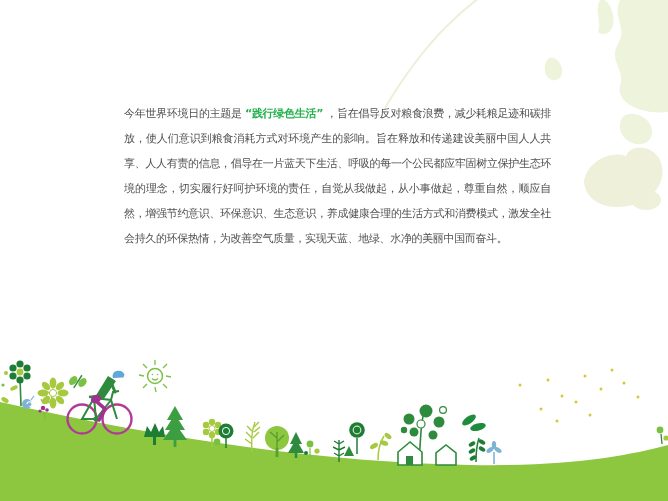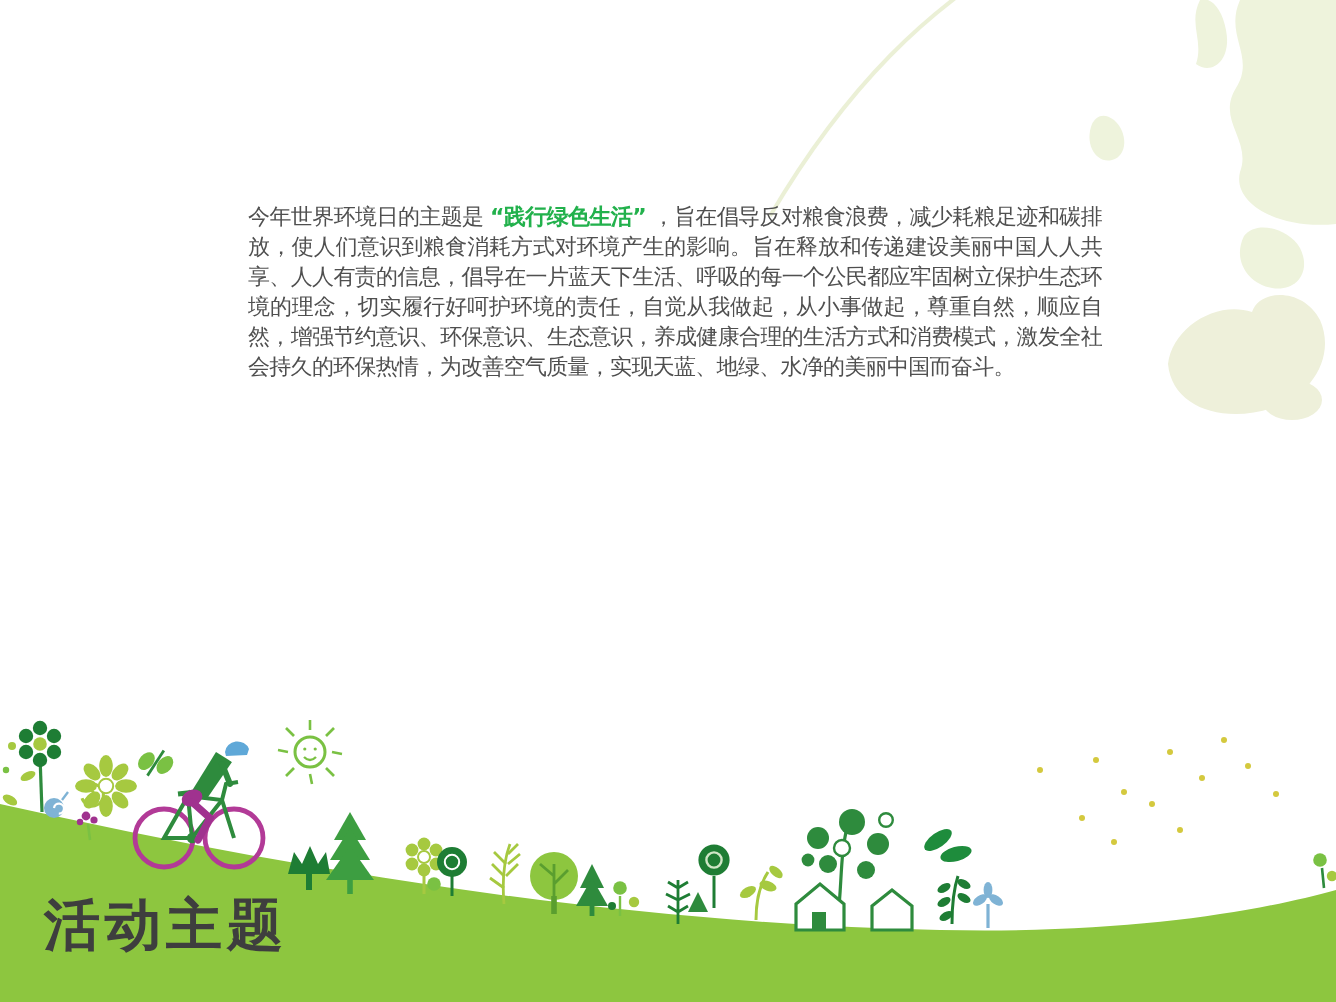--- a/index.html
+++ b/index.html
@@ -22,21 +22,21 @@
   }
   html,body{margin:0;padding:0;}
   .slide{
     position:relative;width:668px;height:501px;background:#ffffff;
     overflow:hidden;font-family:"DejaVu Sans","Liberation Sans",sans-serif;
   }
   .globe-mark{position:absolute;left:350px;top:0;pointer-events:none;}
   .leaf-mark{position:absolute;left:578px;top:140px;pointer-events:none;}
   .body-text{
     position:absolute;left:124px;top:101px;width:427px;margin:0;
-    font-size:11px;line-height:15px;letter-spacing:-0.35px;
+    font-size:11px;line-height:25px;letter-spacing:-0.35px;
     text-align:justify;color:var(--body-text);
   }
   .body-text .hl{color:var(--highlight-green);font-weight:bold;}
   .footer-art{position:absolute;left:0;top:340px;}
   .footer-title{
     position:absolute;left:22px;top:444px;
     font-size:28px;font-weight:bold;letter-spacing:2.5px;
     color:var(--footer-text);
   }
   .wm{fill:var(--watermark-green);}
@@ -258,14 +258,13 @@
       <circle cx="638" cy="57" r="1.5"></circle>
         <circle cx="590" cy="75" r="1.5"></circle>
     </g>
     <g>
       <circle cx="660" cy="90" r="3.4" fill="var(--ill-bright)"></circle>
       <circle cx="666" cy="98" r="2.6" fill="var(--ill-light)"></circle>
       <line x1="661" y1="94" x2="662" y2="104" stroke="var(--ill-mid)" stroke-width="1.3"></line>
     </g>
   </svg>
 
-  <div class="footer-title">活动主题</div>
 </div>
 
 </body></html>

